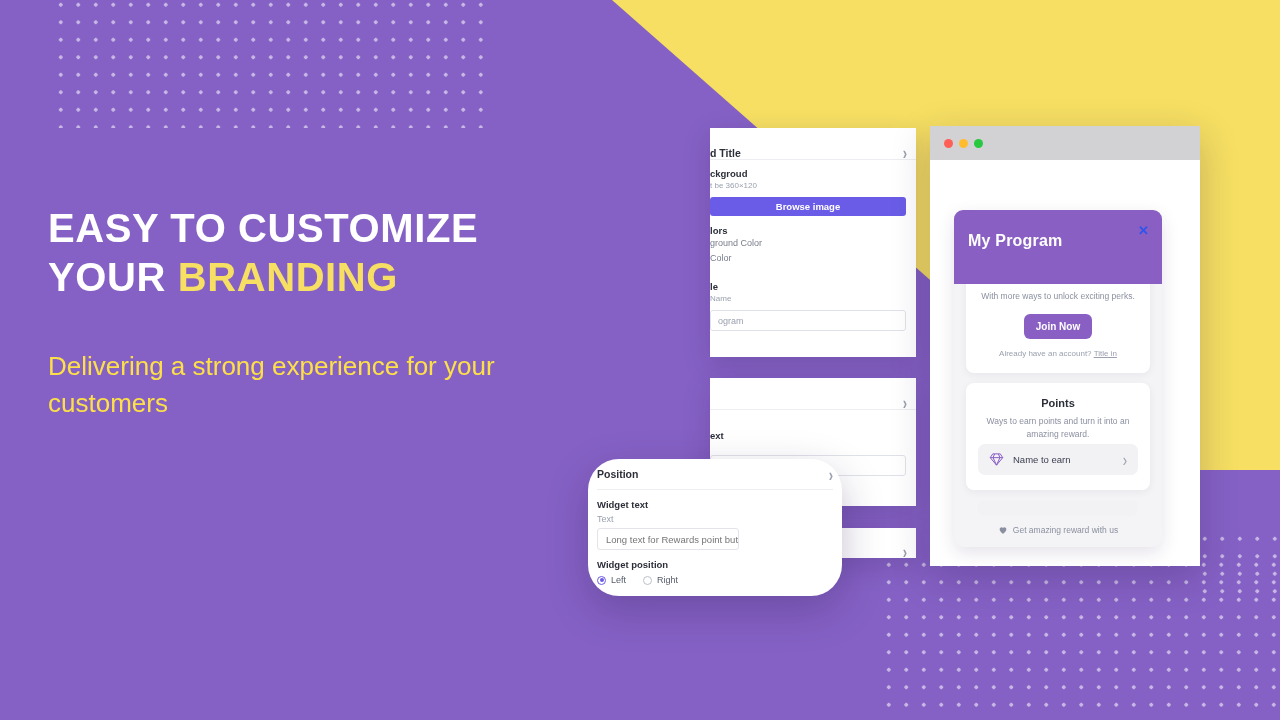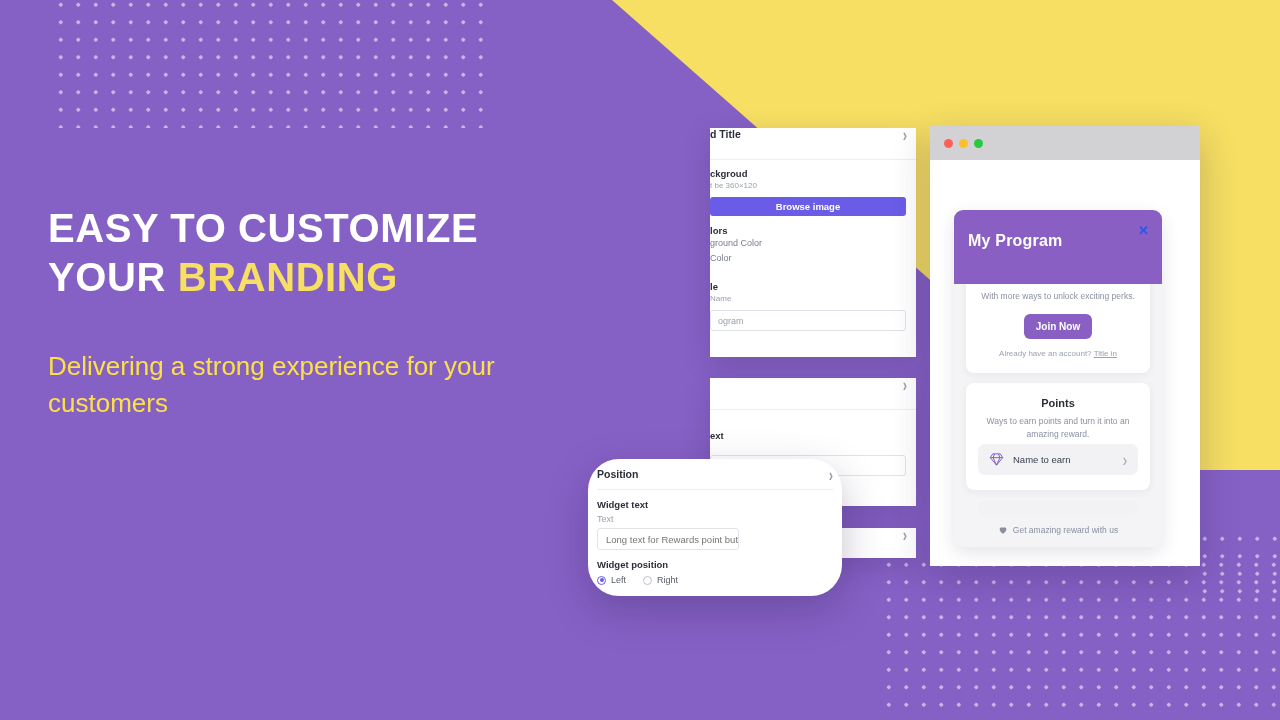--- a/index.html
+++ b/index.html
@@ -49,21 +49,21 @@
     color:#9aa0ae; font-size:13px; line-height:1;
     transform:scaleY(1.45); display:inline-block;
   }
 
   
   #settings {
     position:absolute; left:710px; top:128px; width:206px; z-index:4;
   }
   .set-card { background:#fff; box-shadow:0 8px 26px rgba(40,20,70,.18); }
   .set-head {
-    height:32px; display:flex; align-items:flex-start; justify-content:space-between;
+    height:32px; display:flex; align-items:flex-end; justify-content:space-between;
     padding:0 9px 0 0; border-bottom:1px solid #edeef2;
     font-size:10.5px; font-weight:bold; color:#2c2f3a;
   }
   .set-body { padding:8px 10px 26px 0; }
   .set-label { font-size:9.5px; font-weight:bold; color:#2c2f3a; margin-bottom:2px; }
   .set-sub   { font-size:8px; color:#9aa0ae; margin-bottom:7px; }
   .set-row   { font-size:9px; color:#777d8c; margin-bottom:5px; }
   .browse-btn {
     height:19px; background:#6B5CE7; color:#fff; border-radius:3px;
     display:flex; align-items:center; justify-content:center;

